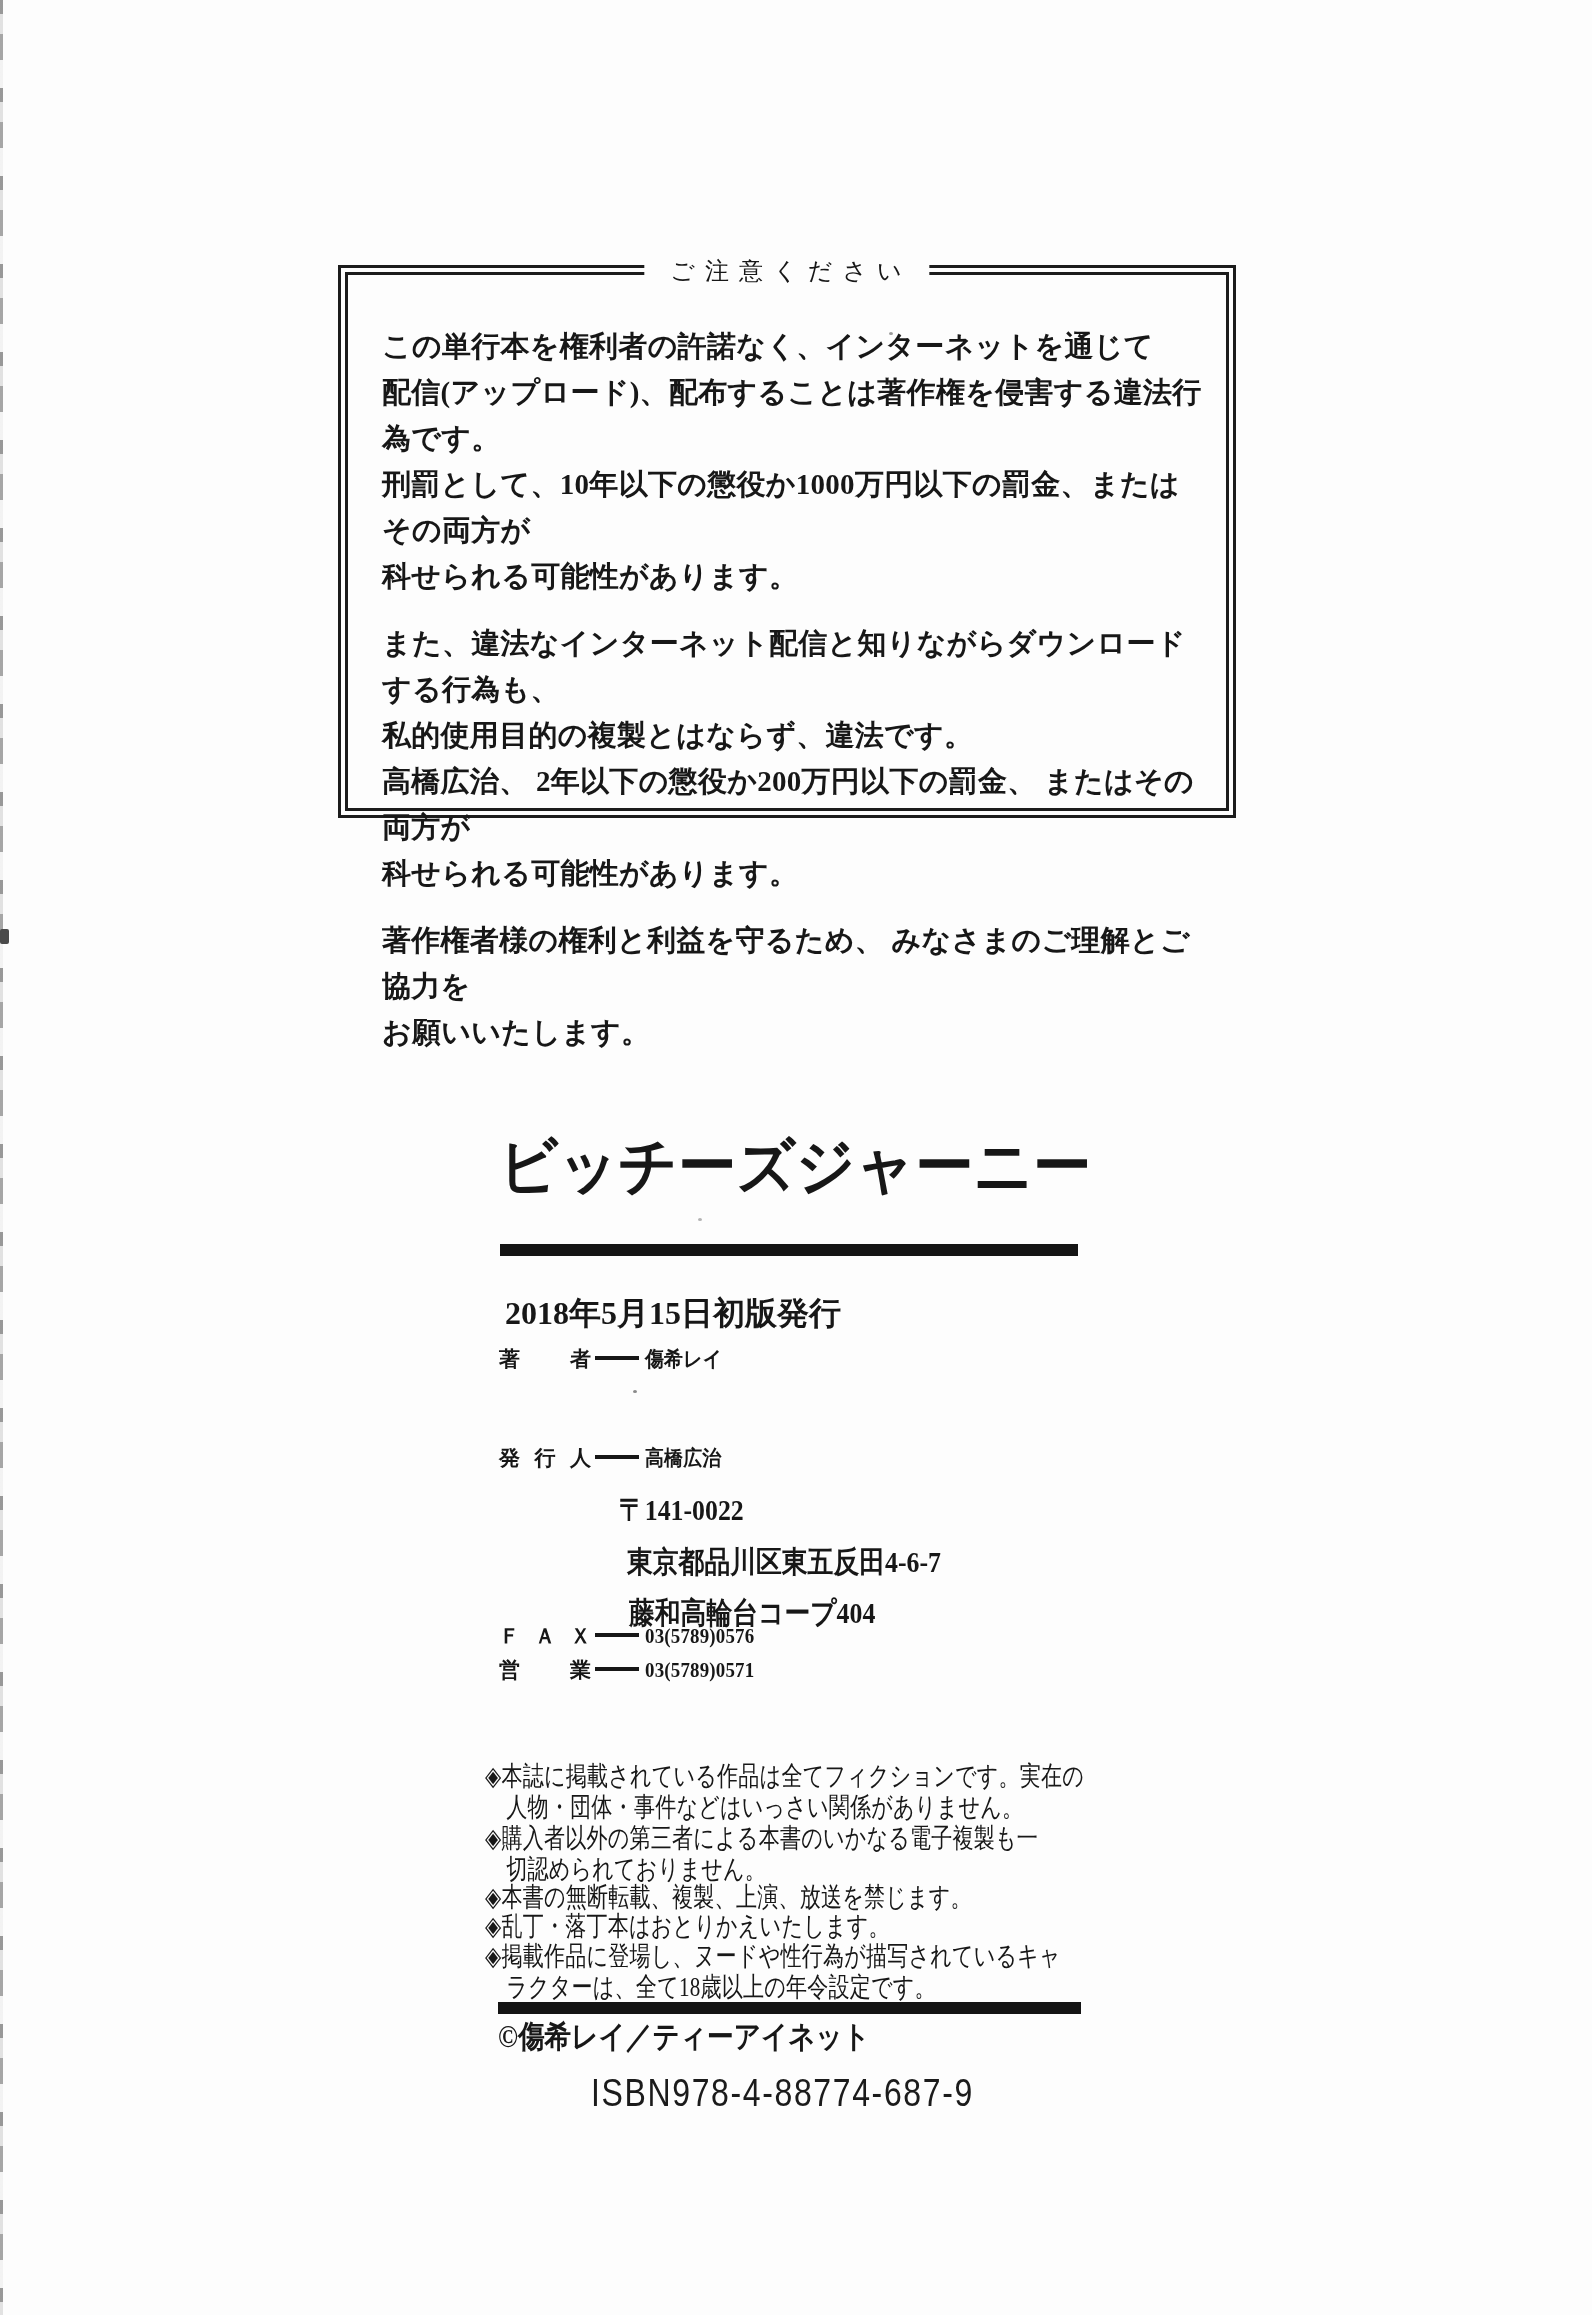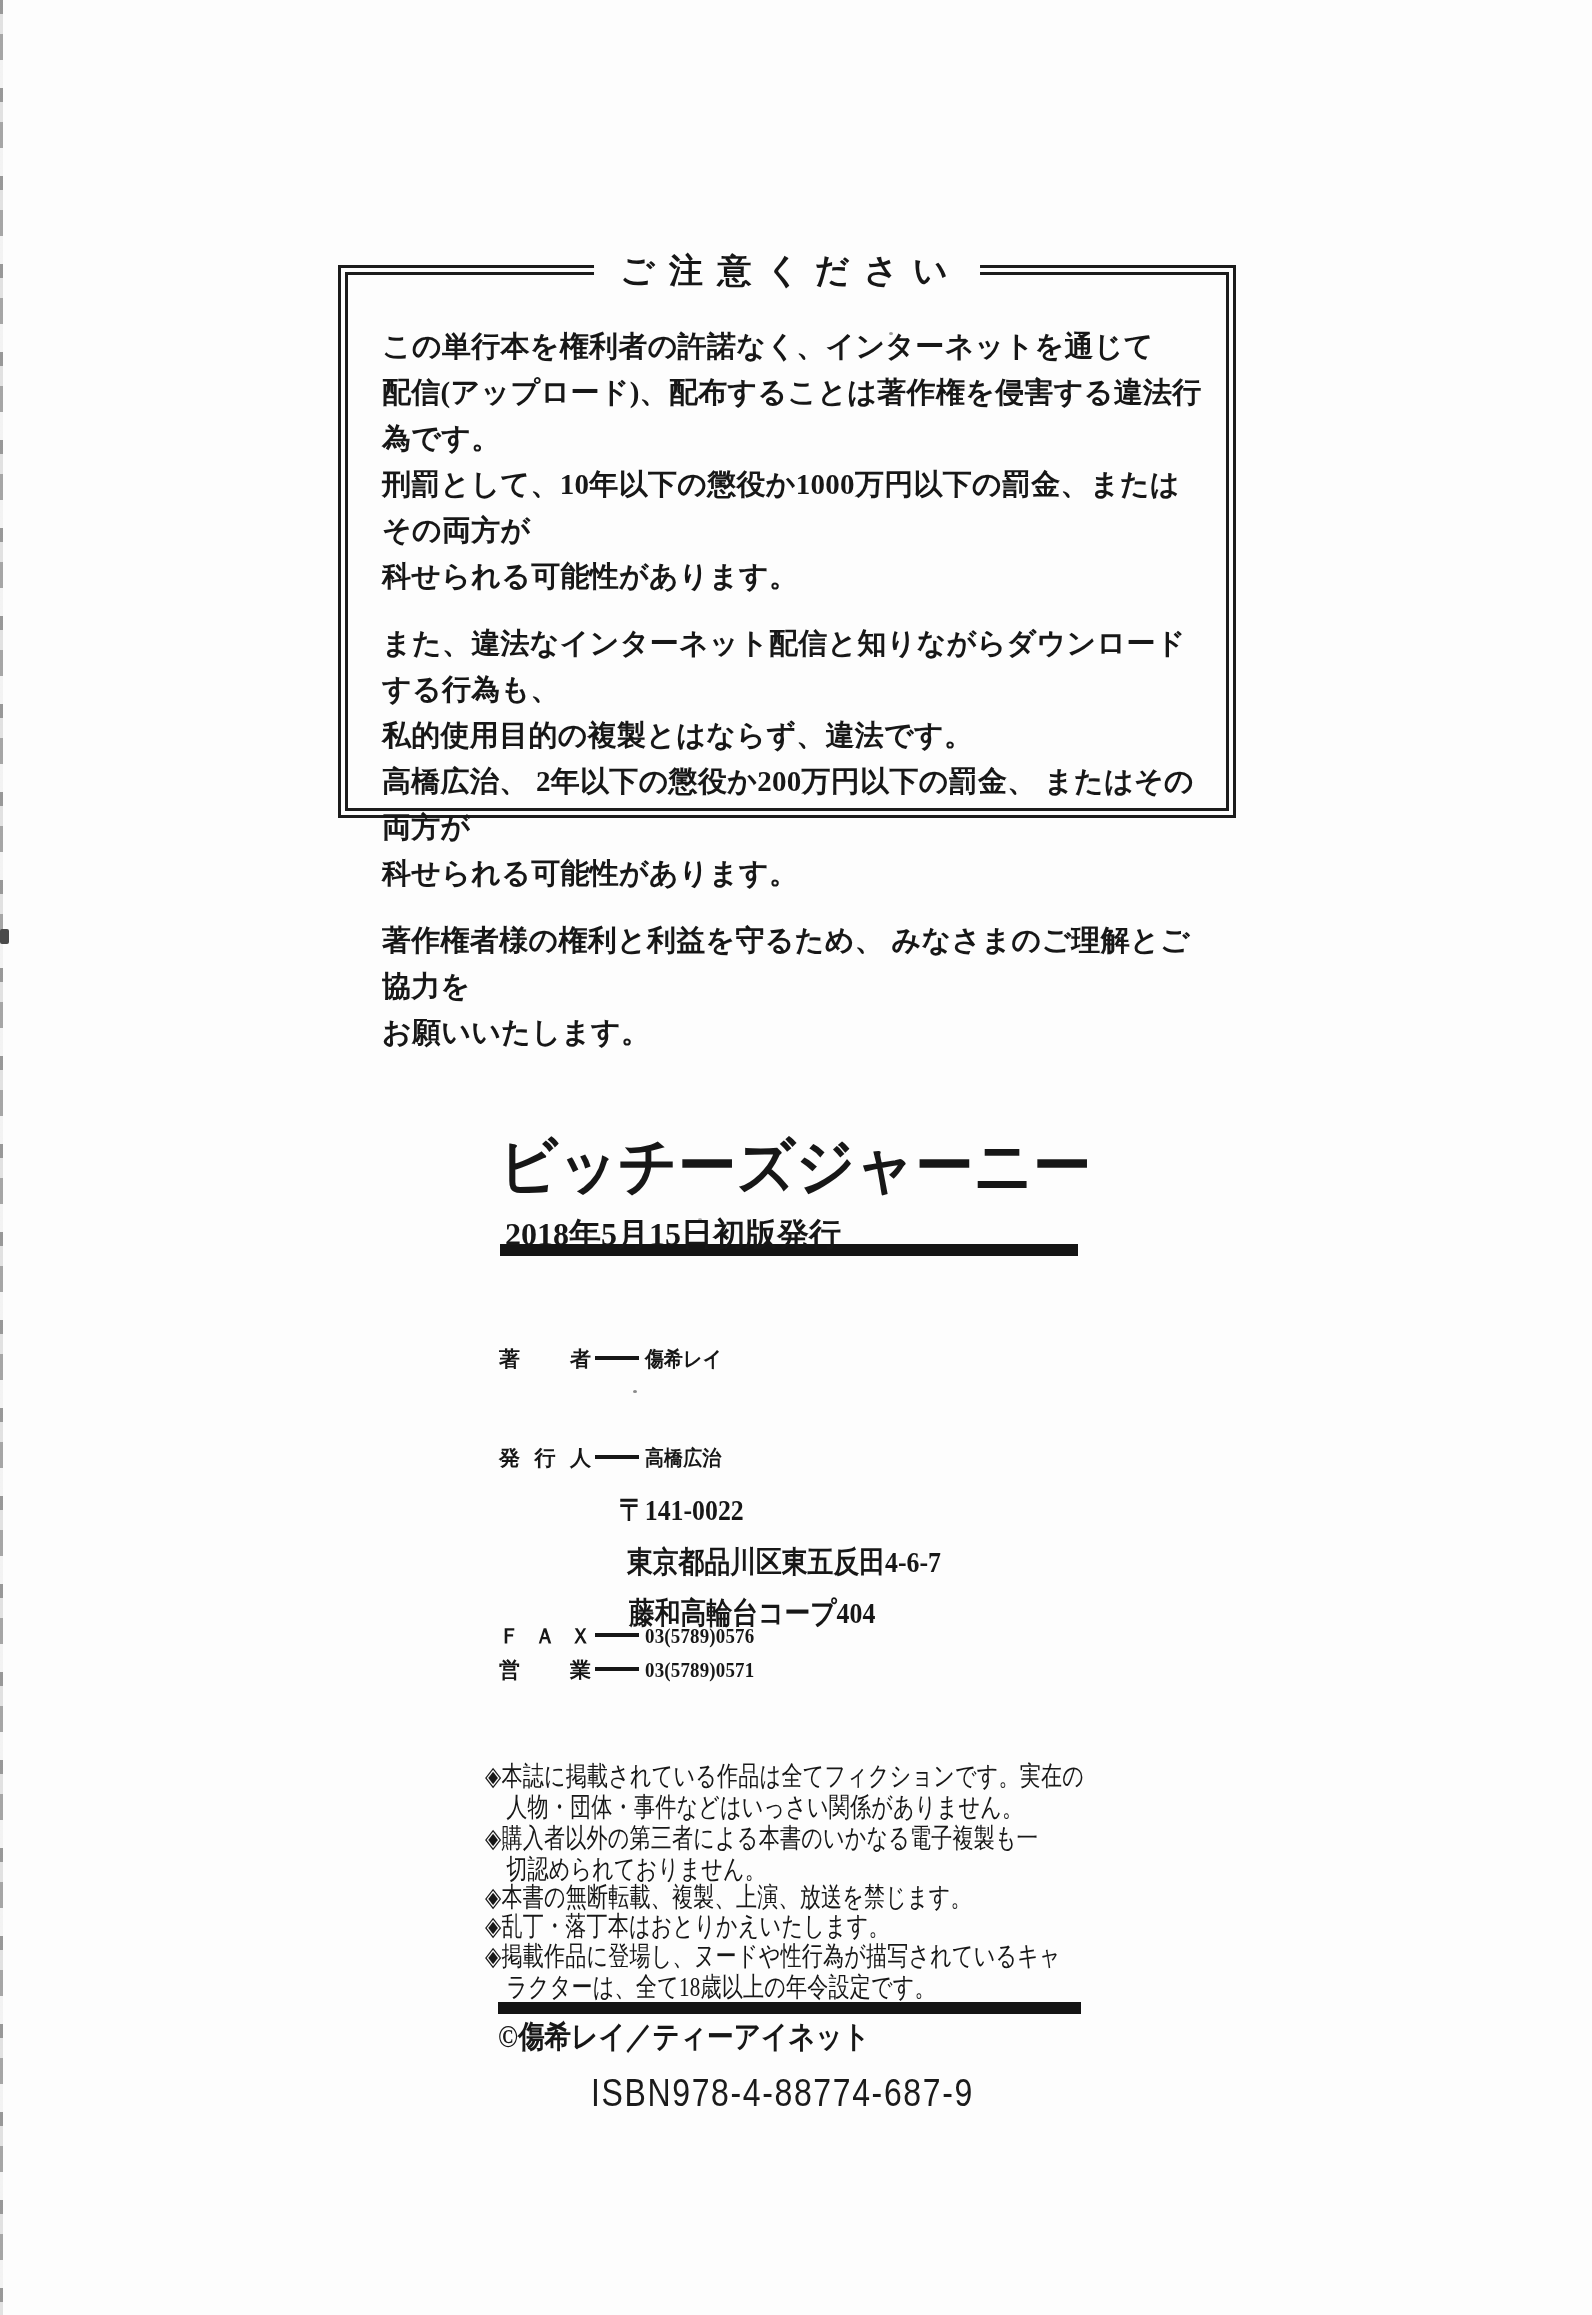--- a/index.html
+++ b/index.html
@@ -26,40 +26,40 @@
 
   
   .notice-box{
     position:absolute;left:338px;top:265px;width:898px;height:553px;
     border:10px double #1c1c1c;box-sizing:border-box;
   }
   .notice-title{
     position:absolute;top:-27px;left:50%;transform:translateX(-50%);
     background:#fdfdfd;white-space:nowrap;
     padding:0 18px 0 26px;
-    font-size:34px;font-weight:700;letter-spacing:.42em;line-height:46px;
+    font-size:24px;font-weight:400;letter-spacing:.42em;line-height:46px;
   }
   .notice-body{padding:40px 24px 0 34px;}
   .notice-body p{
     margin:8px 0 21px 0;
     font-size:29px;font-weight:600;line-height:46px;
     white-space:pre-line;letter-spacing:.01em;
   }
   
   .book-title{
     position:absolute;left:499px;top:1132px;
     font-family:"Liberation Sans","DejaVu Sans",sans-serif;
     font-size:62px;font-weight:900;line-height:68px;letter-spacing:0;
     white-space:nowrap;transform:scaleX(.94);transform-origin:left top;
   }
   .rule{position:absolute;background:#141414;}
   .rule.r1{left:500px;top:1244px;width:578px;height:12px;}
   .rule.r2{left:498px;top:2002px;width:583px;height:12px;}
   .edition-date{
-    position:absolute;left:505px;top:1216px;
+    position:absolute;left:505px;top:1295px;
     font-size:32px;font-weight:600;line-height:36px;white-space:nowrap;
   }
   
   .info-row{
     position:absolute;left:499px;height:40px;
     font-size:21px;font-weight:600;line-height:36px;white-space:nowrap;
   }
   .ilabel{
     display:inline-block;width:92px;
     text-align:justify;text-align-last:justify;vertical-align:baseline;

